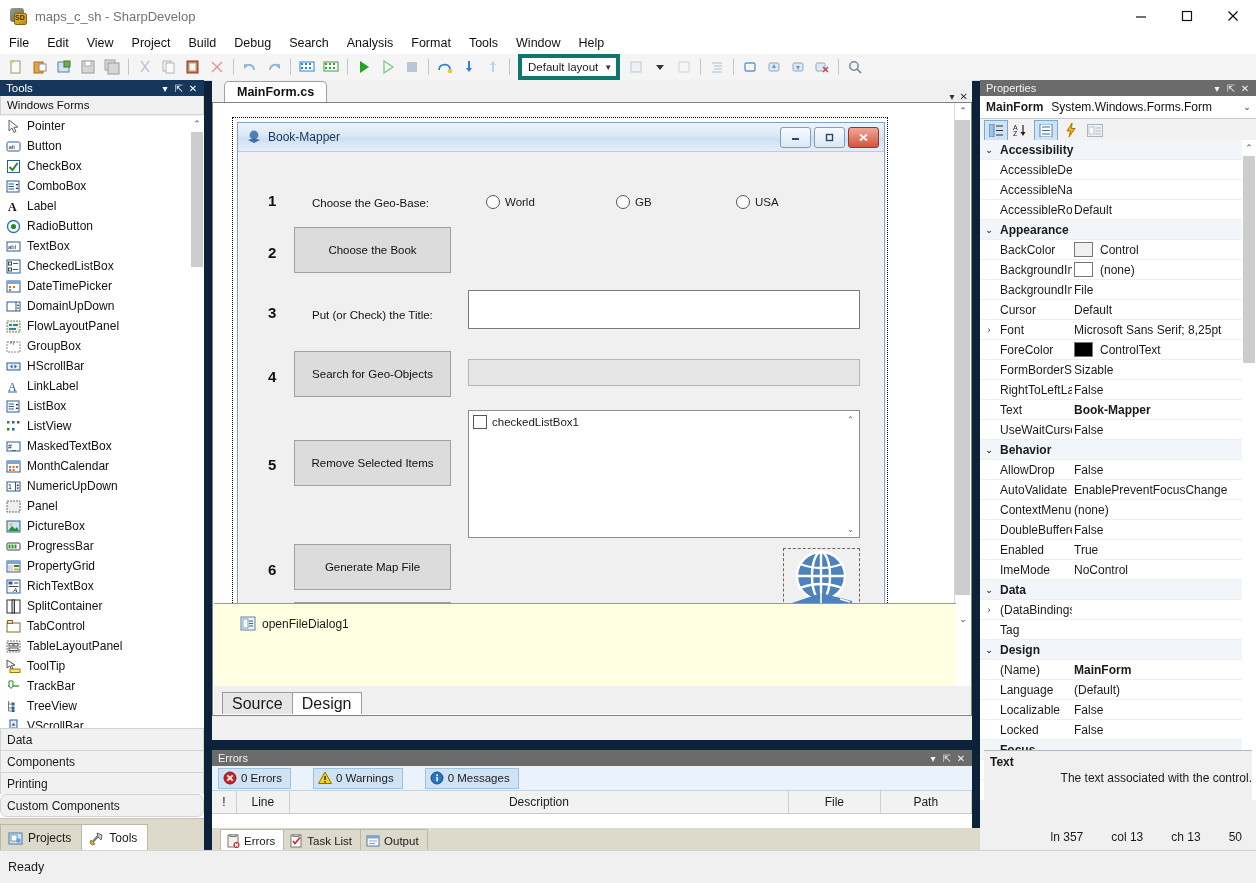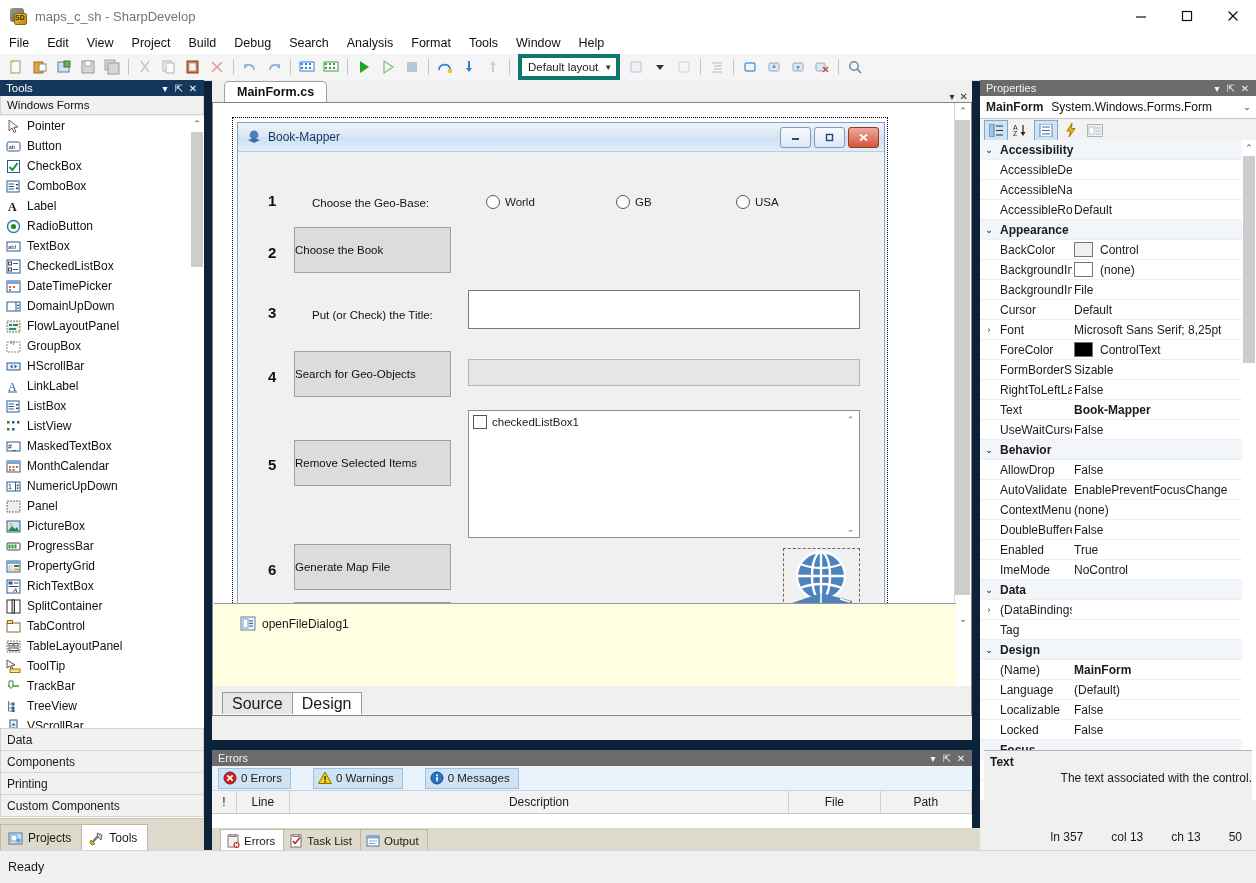--- a/index.html
+++ b/index.html
@@ -51,21 +51,21 @@
   .tl-scroll{position:absolute;right:0;top:0;width:14px;height:712px;background:#fff;}
   .tl-up,.tl-dn{width:14px;height:15px;display:flex;align-items:center;justify-content:center;font-size:9px;color:#444;background:#fff;}
   .tl-thumb{position:absolute;left:1px;top:16px;width:12px;height:135px;background:#cdcdcd;}
   .tl-items{position:absolute;left:0;top:0;width:190px;}
   .tl-item{height:20px;display:flex;align-items:center;padding-left:6px;font-size:12px;color:#111;}
   .tl-ico{width:15px;height:15px;margin-right:6px;flex:0 0 auto;position:relative;}
   .tl-lbl{white-space:nowrap;}
   .tools-bottom{position:absolute;left:0;bottom:34px;width:204px;}
   .tb-cat{height:21px;background:#f1f1f1;border:1px solid #d3d3d3;border-bottom:none;
           display:flex;align-items:center;padding-left:6px;font-size:12px;}
-  .tb-cat:last-child{border-bottom:1px solid #d3d3d3;}
+  .tb-cat:last-child{border-bottom:1px solid #d3d3d3;border-radius:7px;}
   .docktabs{position:absolute;left:0;bottom:0;width:204px;height:32px;background:#ddd9cb;
             border-top:1px solid #c8c4b4;display:flex;align-items:flex-end;text-align:center;}
   .dtab{height:26px;display:flex;align-items:center;padding:0 10px 0 7px;font-size:12px;
         background:#ddd9cb;border:1px solid #bdb9a9;border-bottom:none;margin-right:-1px;}
   .dtab.active{background:#fff;}
   .dtab .ic{width:15px;height:15px;margin-right:5px;position:relative;}
 
   
   .center{position:absolute;left:212px;top:80px;width:760px;height:660px;background:#f0f0f0;}
   .doctabs{height:22px;background:#f0f0f0;display:flex;align-items:flex-end;padding-left:12px;}
@@ -101,21 +101,21 @@
   .wf-title .gi{width:16px;height:16px;margin-right:6px;position:relative;}
   .wf-title .tt{font-size:12px;color:#17365d;}
   .wfbtns{position:absolute;right:5px;top:4px;display:flex;gap:3px;}
   .wfb{width:29px;height:19px;border:1px solid #7f9db9;border-radius:3px;
        background:linear-gradient(180deg,#f6fafe,#dce8f5);display:flex;align-items:center;justify-content:center;}
   .wfb.close{background:linear-gradient(180deg,#f0a898,#d4553c);border-color:#8e3a26;}
   .wf-body{position:relative;width:646px;height:470px;}
   .stepnum{position:absolute;font-size:15px;font-weight:bold;color:#111;font-family:"Liberation Sans",sans-serif;}
   .flabel{position:absolute;font-size:11.5px;color:#111;}
   .fbtn{position:absolute;background:#dcdcdc;border:1px solid #a0a0a0;
-        display:flex;align-items:center;justify-content:flex-start;font-size:11.5px;color:#111;}
+        display:flex;align-items:center;justify-content:center;font-size:11.5px;color:#111;}
   .radio{position:absolute;display:flex;align-items:center;font-size:11.5px;}
   .radio .rc{width:12px;height:12px;border:1px solid #555;border-radius:50%;background:#fff;margin-right:5px;}
   .ftext{position:absolute;background:#fff;border:1px solid #7a7a7a;}
   .ftext.dis{background:#e6e6e6;border:1px solid #b5b5b5;}
   .clbox{position:absolute;background:#fff;border:1px solid #8d8d8d;}
   .clbox .row{display:flex;align-items:center;padding:4px 0 0 4px;font-size:11.5px;}
   .clbox .cbx{width:12px;height:12px;border:1px solid #555;background:#fff;margin-right:5px;}
   .clbox .sb{position:absolute;right:1px;top:1px;width:15px;bottom:1px;background:#fff;}
   .clbox .sb .a{width:15px;height:15px;display:flex;align-items:center;justify-content:center;font-size:9px;color:#666;}
   .clbox .sb .a.dn{position:absolute;bottom:0;left:0;}

